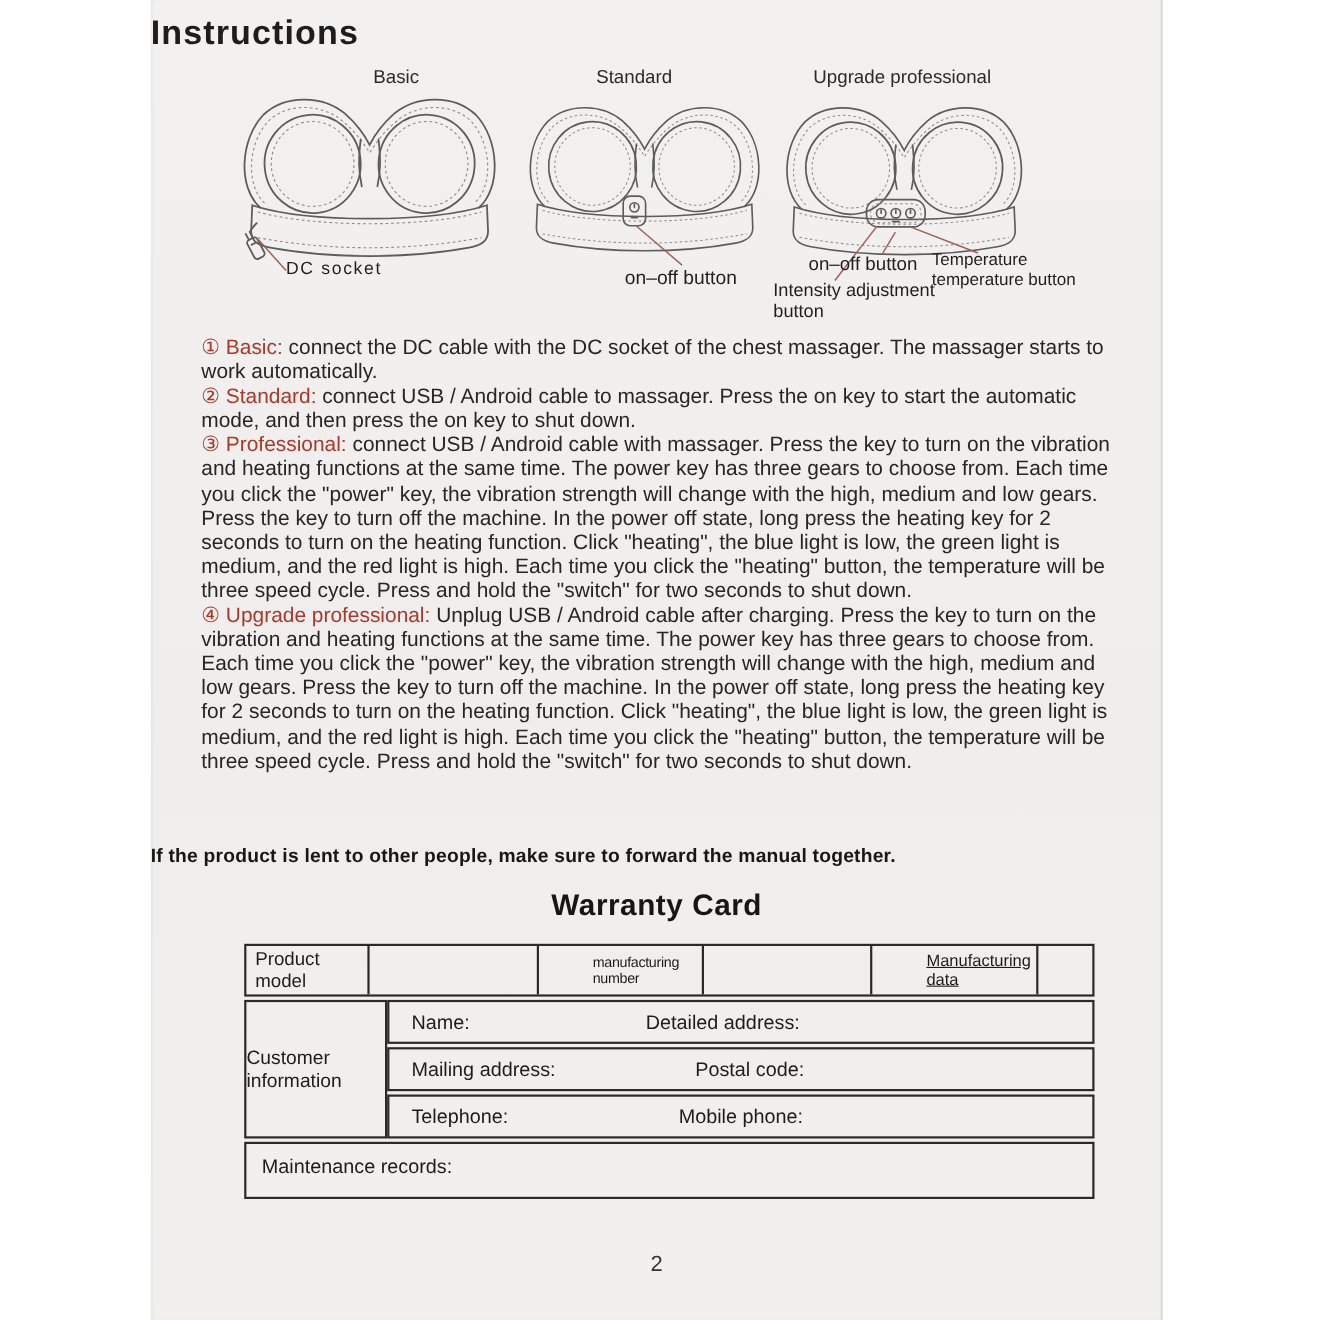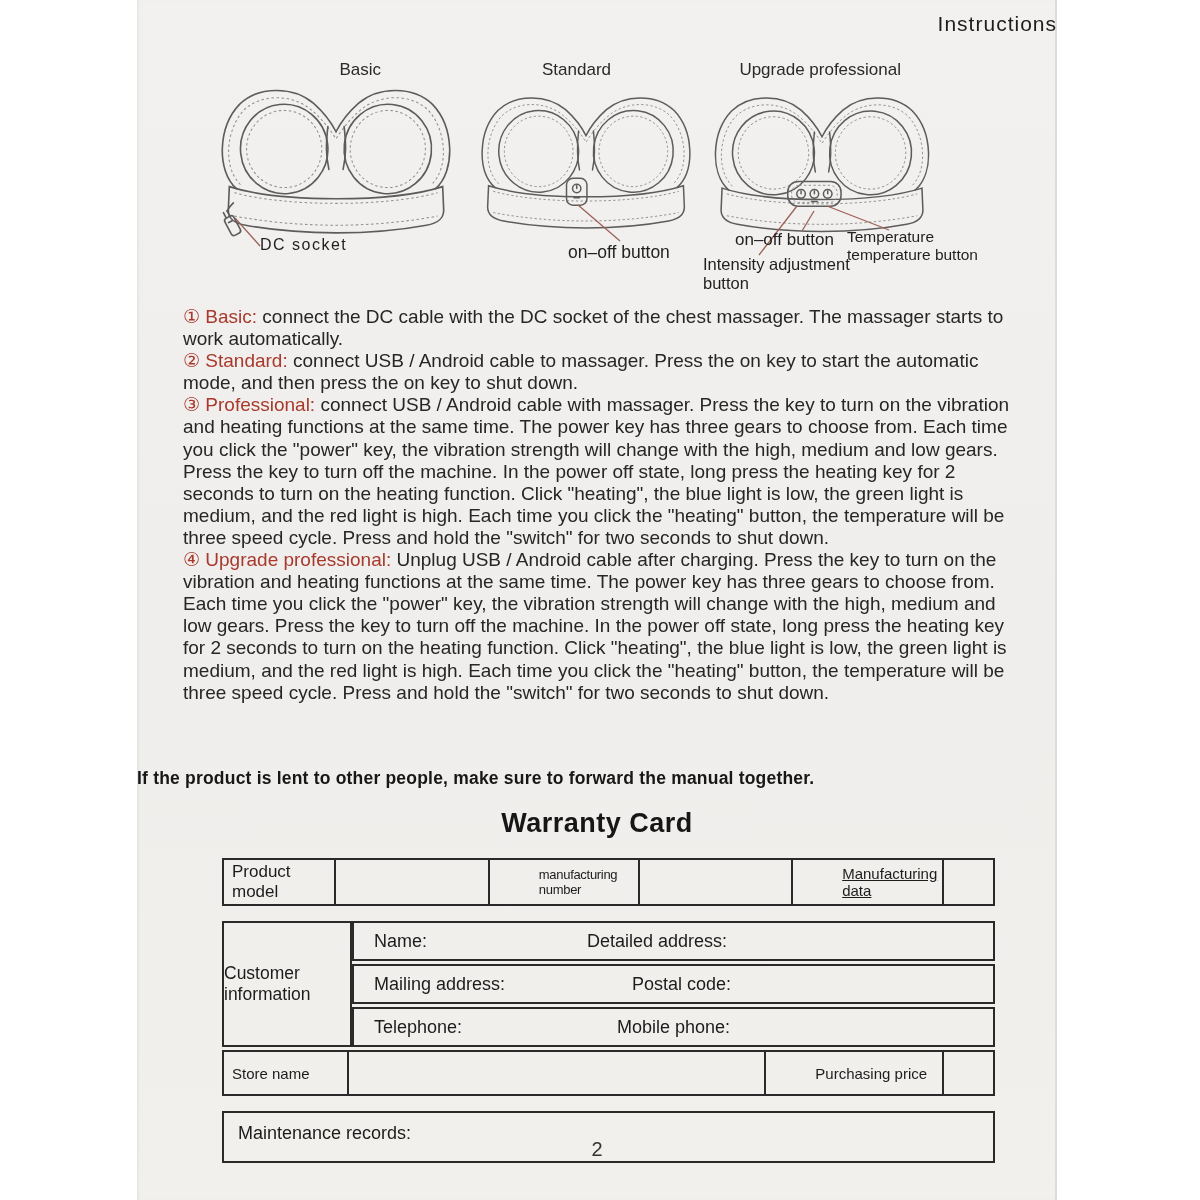--- a/index.html
+++ b/index.html
@@ -5,22 +5,22 @@
   * { margin:0; padding:0; box-sizing:border-box; }
   html,body { width:1200px; height:1200px; background:#ffffff; }
   body { font-family:"Liberation Sans","DejaVu Sans",sans-serif; color:#232323; }
   .canvas { position:relative; width:1200px; height:1200px; background:#ffffff; overflow:hidden; }
   .page {
     position:absolute; left:137px; top:0; width:920px; height:1200px;
     background:linear-gradient(180deg,#f2f1ef 0%,#efeeec 55%,#f1f0ed 100%);
     box-shadow: inset 2px 0 2px rgba(0,0,0,0.04), inset -2px 0 0 #dedcd7;
   }
   .title {
-    position:absolute; top:12px; left:0; width:100%; text-align:right;
-    font-size:21px; font-weight:normal; letter-spacing:1px; color:#1d1d1d;
+    position:absolute; top:12px; left:0; width:100%; text-align:left;
+    font-size:31px; font-weight:bold; letter-spacing:1px; color:#1d1d1d;
   }
   
   .fig-label { position:absolute; font-size:17px; color:#2a2a2a; text-align:right; }
   .fl-basic    { left:144px; top:60px; width:100px; }
   .fl-standard { left:374px; top:60px; width:100px; }
   .fl-upgrade  { left:594px; top:60px; width:170px; }
   .bra { position:absolute; }
   .bra-basic    { left:72px;  top:84px; width:254px; }
   .bra-standard { left:333px; top:92px; width:232px; }
   .bra-upgrade  { left:566px; top:92px; width:238px; }
@@ -39,21 +39,21 @@
   .note {
     position:absolute; left:0; top:768px; width:100%; text-align:left;
     font-size:17.5px; font-weight:bold; color:#171717; letter-spacing:0.2px;
   }
   .wtitle {
     position:absolute; left:0; top:808px; width:100%; text-align:center;
     font-size:27px; font-weight:bold; color:#161616; letter-spacing:0.5px;
   }
   
   .wtable { position:absolute; left:85px; top:858px; width:773px; color:#1c1c1c; }
-  .rowbox { display:flex; border:2px solid #2a2a2a; margin-bottom:15px; background:transparent;gap:41px; }
+  .rowbox { display:flex; border:2px solid #2a2a2a; margin-bottom:3px; background:transparent;gap:41px; }
   .cell { display:flex; align-items:center; padding-left:8px; border-right:2px solid #2a2a2a; }
   .cell:last-child { border-right:none; }
   .r1 { height:48px; }
   .r1 .c1 { width:128px; font-size:17px; }
   .r1 .c2 { width:130px; }
   .r1 .c3 { width:125px; font-size:13px; letter-spacing:-0.3px; }
   .r1 .c4 { width:129px; }
   .r1 .c5 { width:126px; font-size:15px;text-decoration:underline; }
   .r1 .c6 { flex:1; }
   .custwrap { display:flex; margin-bottom:3px; }
@@ -202,26 +202,20 @@
             <span class="lbl">Mailing address:</span>
             <span>Postal code:</span>
           </div>
           <div class="custrow cr3">
             <span class="lbl">Telephone:</span>
             <span>Mobile phone:</span>
           </div>
         </div>
       </div>
 
-      <div class="rowbox rstore">
-        <div class="cell c1">Store name</div>
-        <div class="cell c2"></div>
-        <div class="cell c3">Purchasing price</div>
-        <div class="cell c4"></div>
-      </div>
 
       <div class="rmaint">
         <span>Maintenance records:</span>
       </div>
     </div>
 
     <div class="pagenum">2</div>
   </div>
 </div>
 

